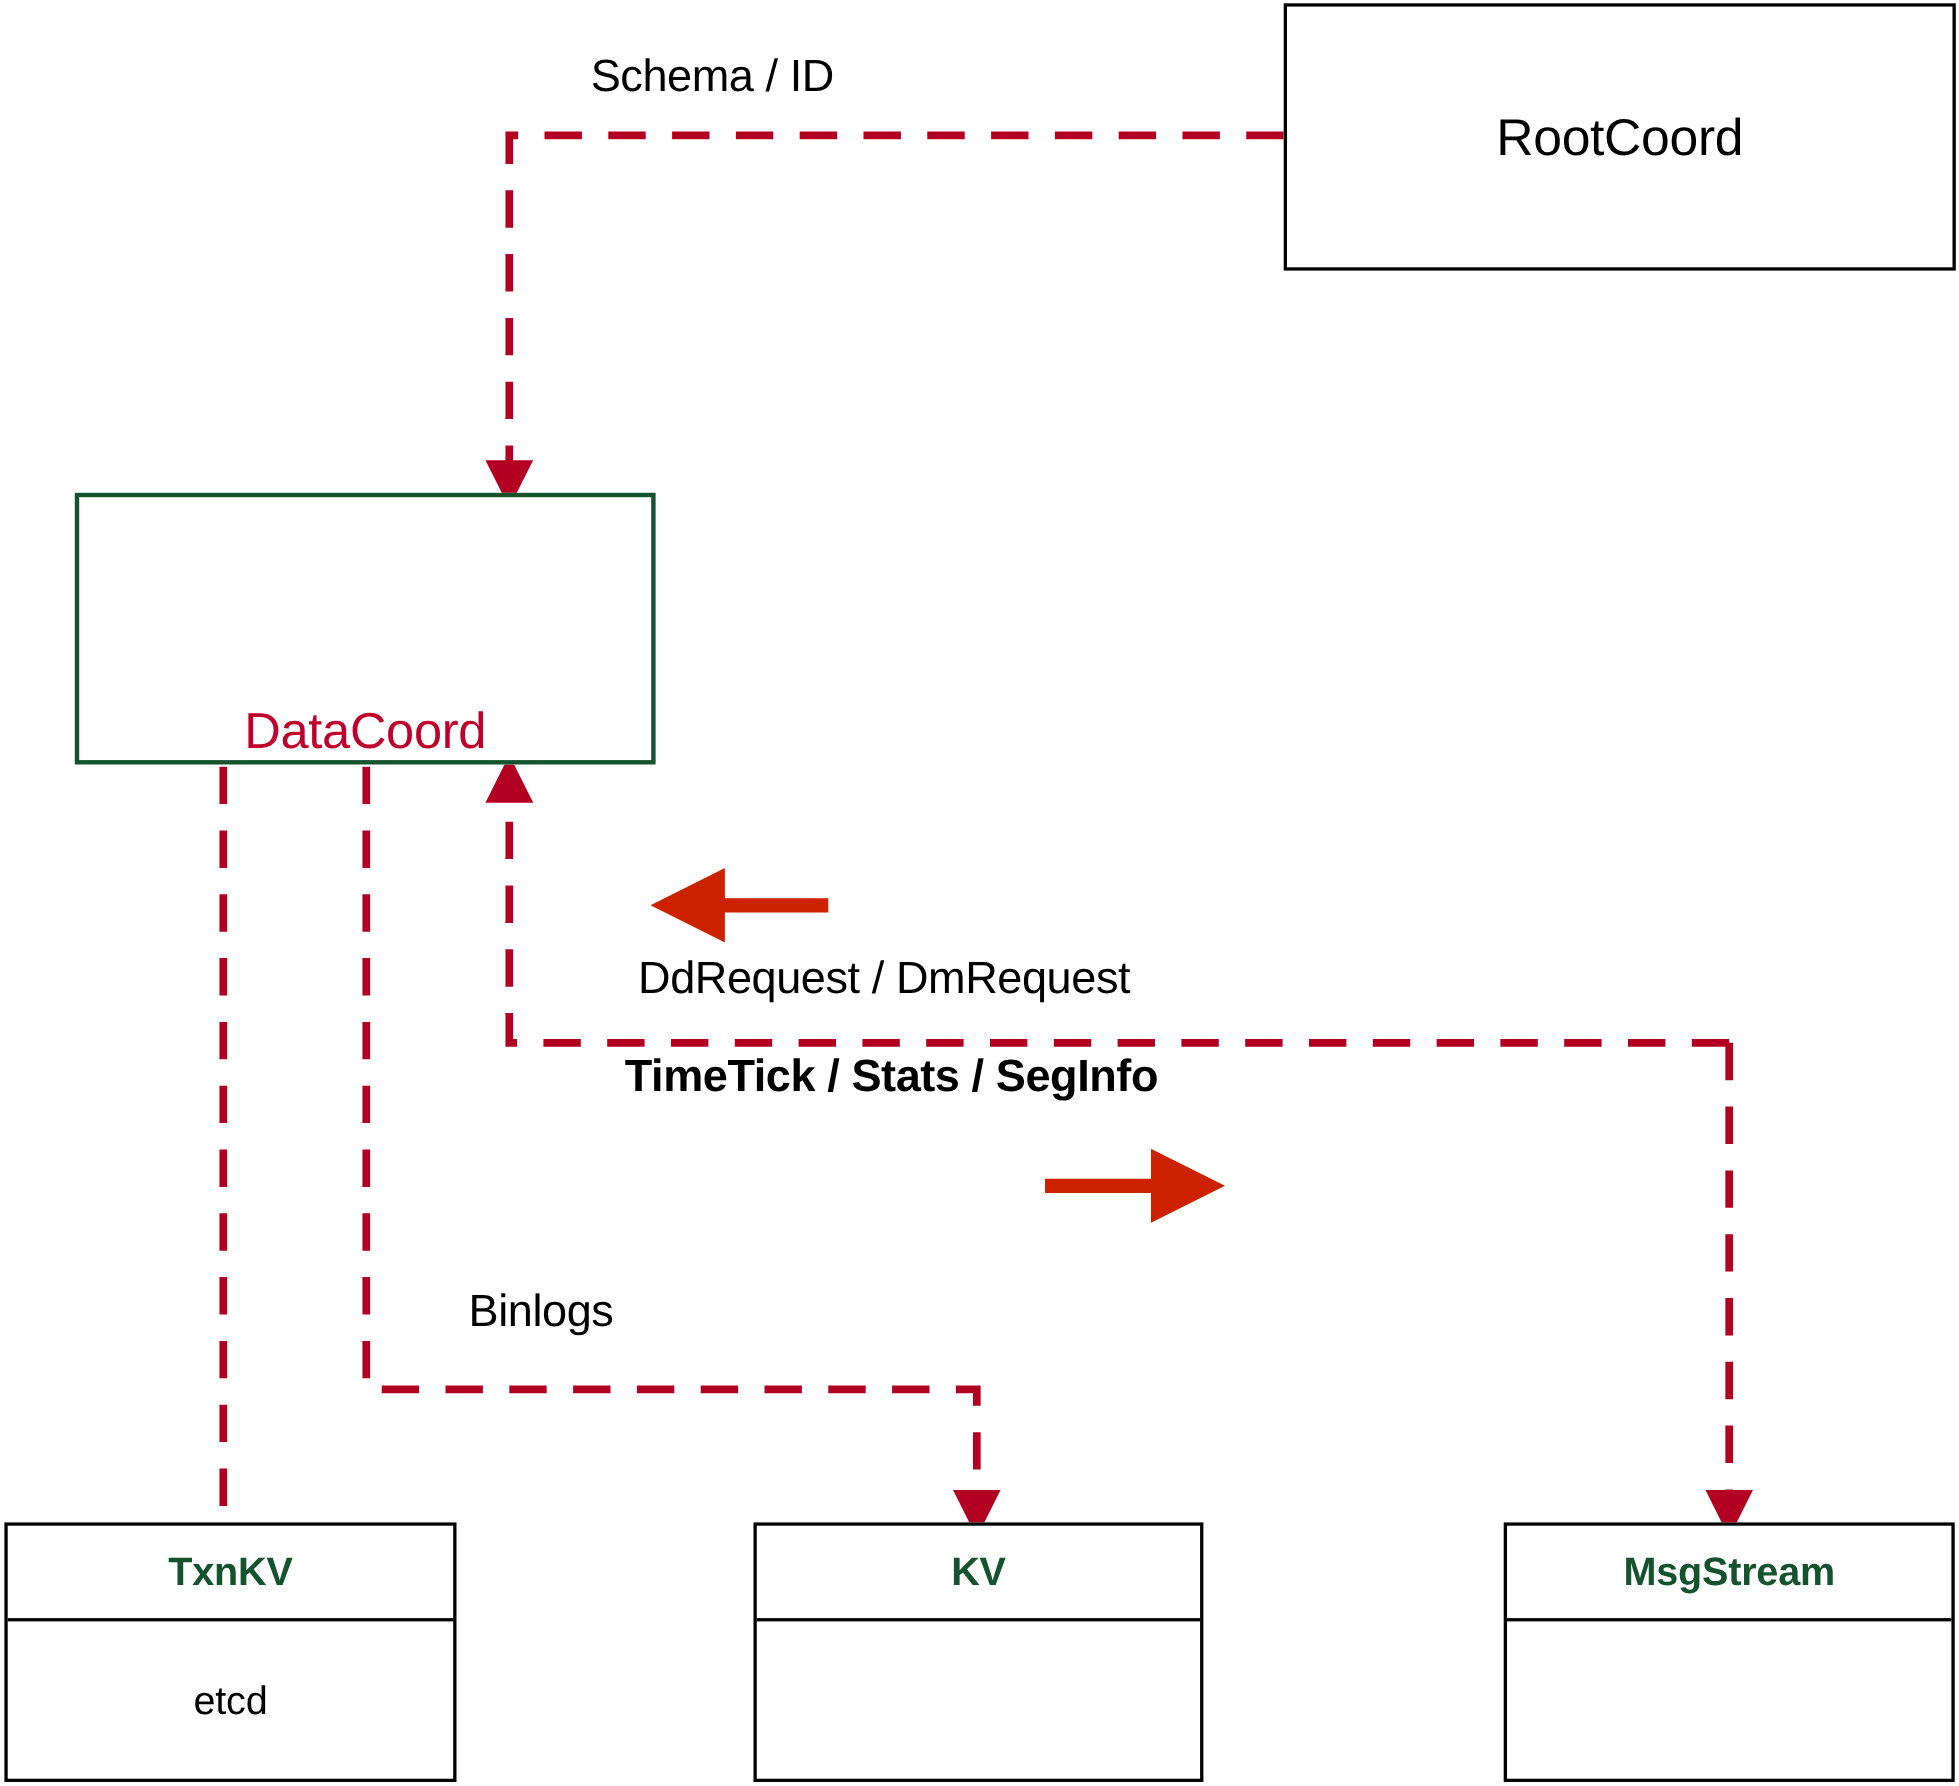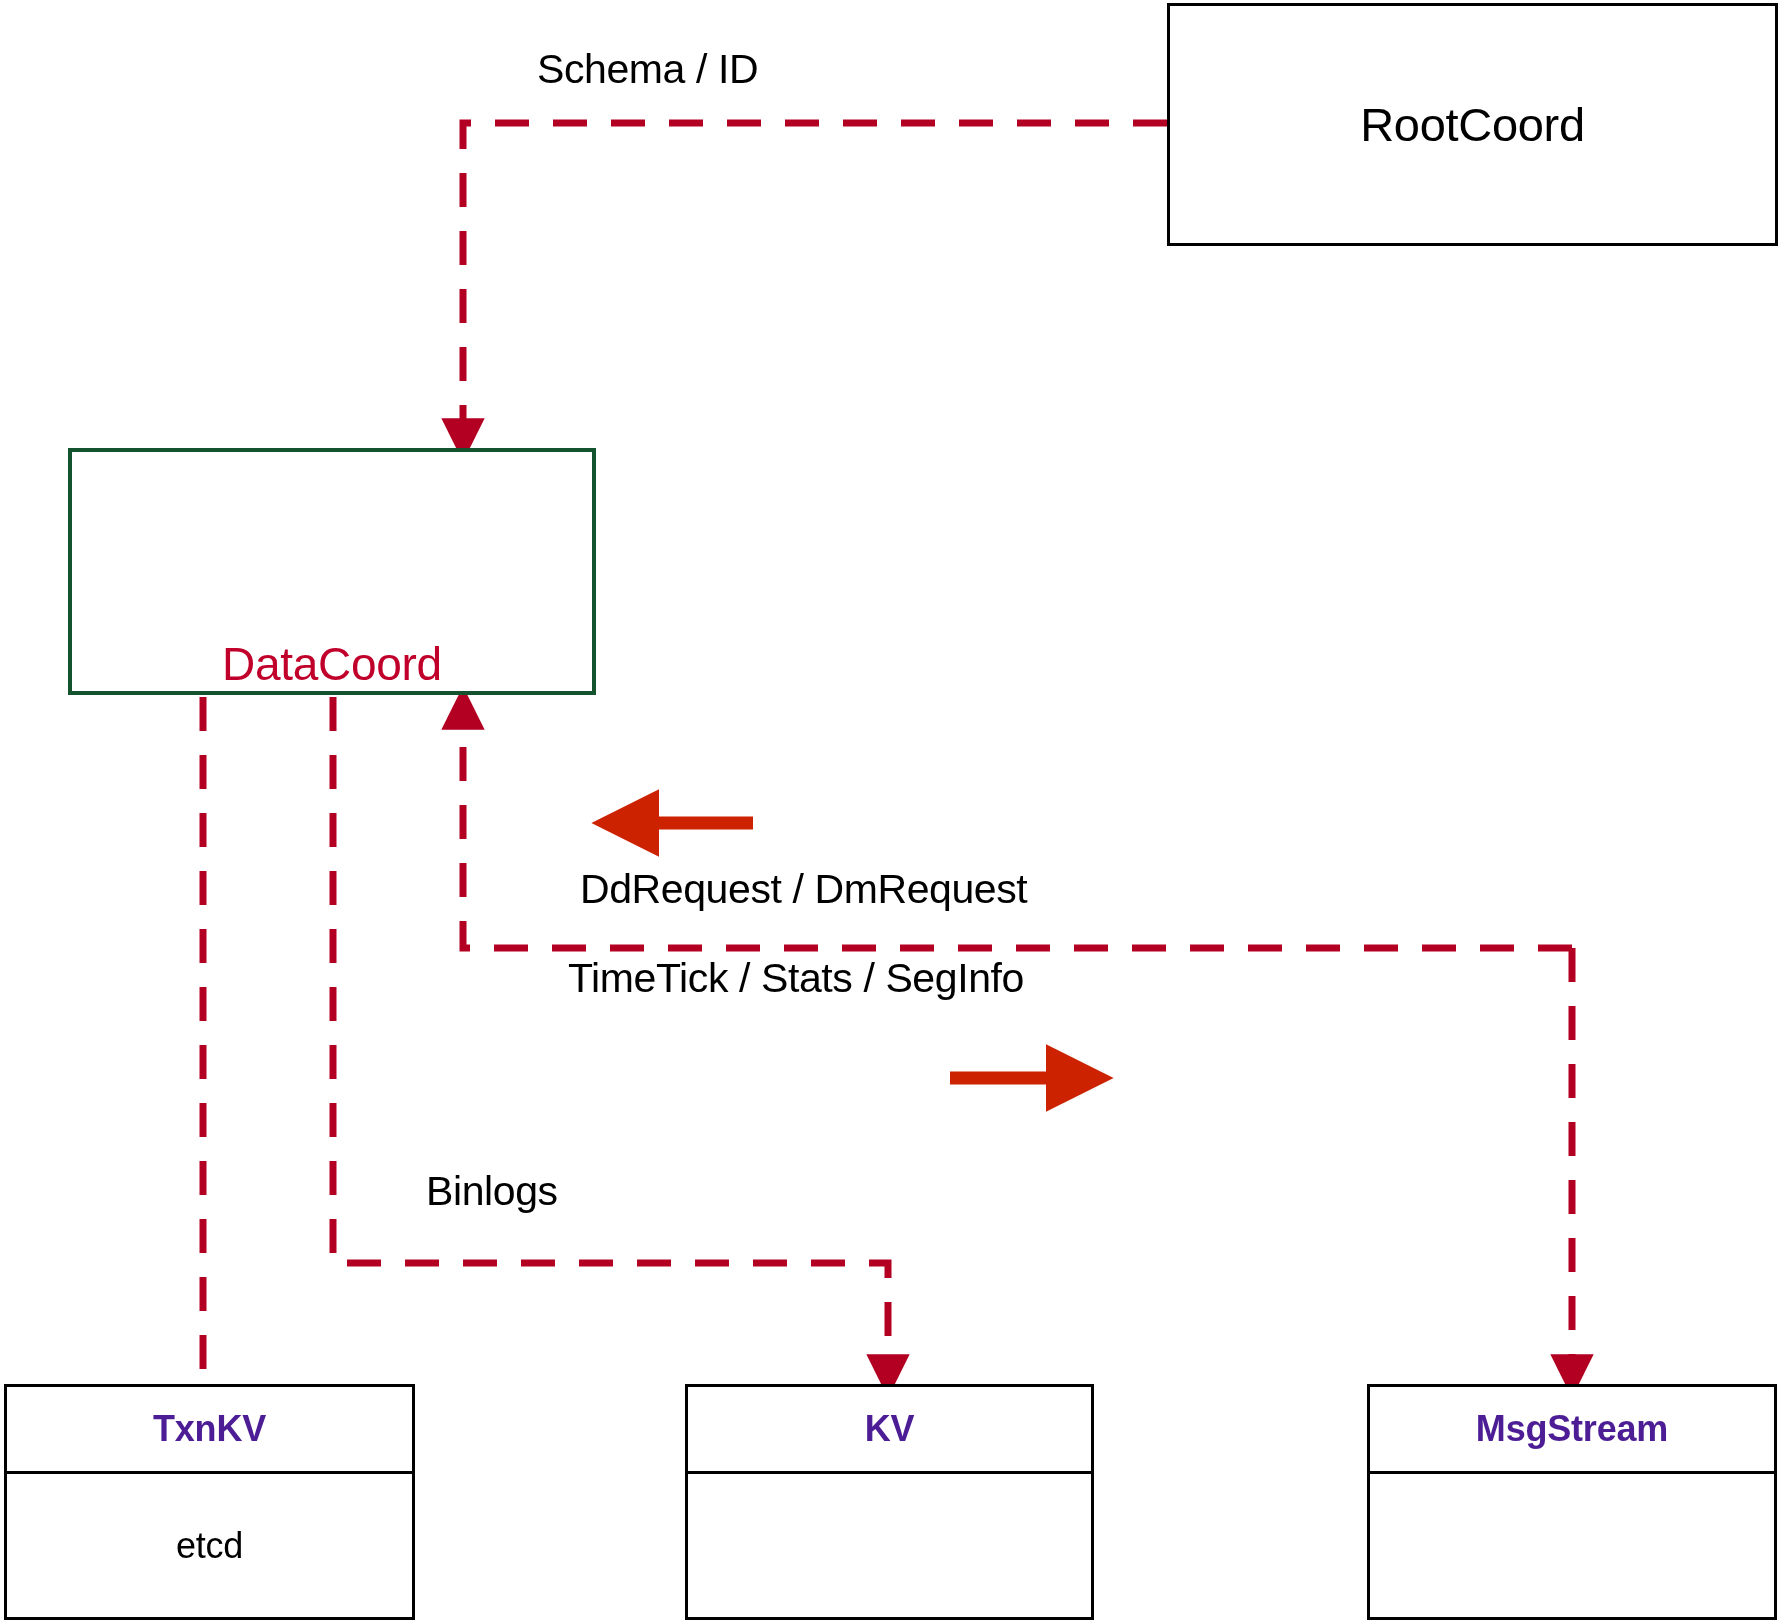--- a/index.html
+++ b/index.html
@@ -57,21 +57,21 @@
     display: flex;
     flex-direction: column;
   }
   .node-split .split-head {
     border-bottom: 3px solid #000000;
     display: flex;
     align-items: center;
     justify-content: center;
     font-weight: bold;
     font-size: 36px;
-    color: #4c1d95;
+    color: #14532d;
     letter-spacing: -0.2px;
   }
   .node-split .split-body {
     flex: 1 1 auto;
     display: flex;
     flex-direction: column;
     align-items: center;
     justify-content: center;
     font-size: 36px;
     color: #000000;
@@ -151,17 +151,17 @@
   </div>
 
   <div class="node-box node-split" style="left:1367px; top:1384px; width:410px; height:236px;">
     <div class="split-head" style="height:84px;">MsgStream</div>
   </div>
 
   <div class="edge-label" style="left:537px; top:46px;">Schema / ID</div>
 
   <div class="edge-label" style="left:580px; top:866px;">DdRequest / DmRequest</div>
 
-  <div class="edge-label" style="left:568px; top:955px;">TimeTick / Stats / SegInfo</div>
+  <div class="edge-label" style="left:568px; top:955px;font-weight:bold;">TimeTick / Stats / SegInfo</div>
 
   <div class="edge-label" style="left:426px; top:1168px;">Binlogs</div>
 
 </div>
 
 </body></html>

